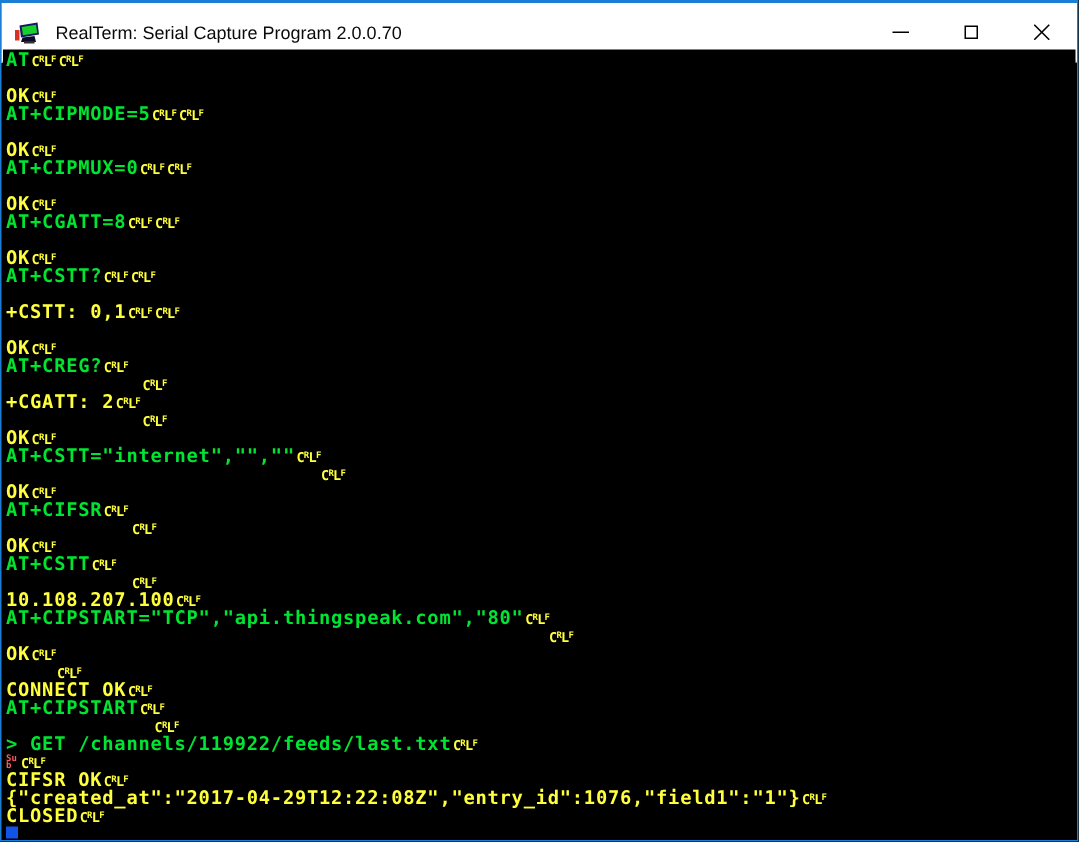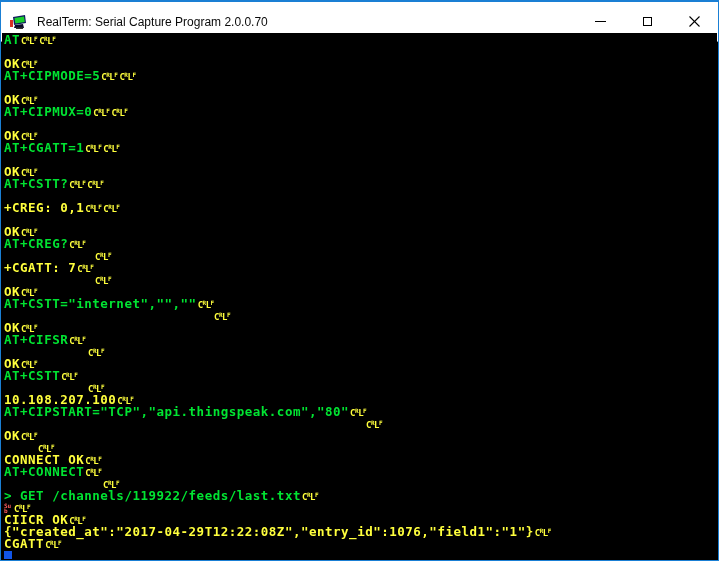--- a/index.html
+++ b/index.html
@@ -75,51 +75,51 @@
     <div>
         <div class="row"><span class="c-tx">AT</span><span class="crlf"><span class="gb">C</span><span class="gs">R</span><span class="gb">L</span><span class="gs">F</span></span><span class="crlf"><span class="gb">C</span><span class="gs">R</span><span class="gb">L</span><span class="gs">F</span></span></div>
         <div class="row"></div>
         <div class="row"><span class="c-rx">OK</span><span class="crlf"><span class="gb">C</span><span class="gs">R</span><span class="gb">L</span><span class="gs">F</span></span></div>
         <div class="row"><span class="c-tx">AT+CIPMODE=5</span><span class="crlf"><span class="gb">C</span><span class="gs">R</span><span class="gb">L</span><span class="gs">F</span></span><span class="crlf"><span class="gb">C</span><span class="gs">R</span><span class="gb">L</span><span class="gs">F</span></span></div>
         <div class="row"></div>
         <div class="row"><span class="c-rx">OK</span><span class="crlf"><span class="gb">C</span><span class="gs">R</span><span class="gb">L</span><span class="gs">F</span></span></div>
         <div class="row"><span class="c-tx">AT+CIPMUX=0</span><span class="crlf"><span class="gb">C</span><span class="gs">R</span><span class="gb">L</span><span class="gs">F</span></span><span class="crlf"><span class="gb">C</span><span class="gs">R</span><span class="gb">L</span><span class="gs">F</span></span></div>
         <div class="row"></div>
         <div class="row"><span class="c-rx">OK</span><span class="crlf"><span class="gb">C</span><span class="gs">R</span><span class="gb">L</span><span class="gs">F</span></span></div>
-        <div class="row"><span class="c-tx">AT+CGATT=1</span><span class="crlf"><span class="gb">C</span><span class="gs">R</span><span class="gb">L</span><span class="gs">F</span></span><span class="crlf"><span class="gb">C</span><span class="gs">R</span><span class="gb">L</span><span class="gs">F</span></span></div>
+        <div class="row"><span class="c-tx">AT+CGATT=8</span><span class="crlf"><span class="gb">C</span><span class="gs">R</span><span class="gb">L</span><span class="gs">F</span></span><span class="crlf"><span class="gb">C</span><span class="gs">R</span><span class="gb">L</span><span class="gs">F</span></span></div>
         <div class="row"></div>
         <div class="row"><span class="c-rx">OK</span><span class="crlf"><span class="gb">C</span><span class="gs">R</span><span class="gb">L</span><span class="gs">F</span></span></div>
         <div class="row"><span class="c-tx">AT+CSTT?</span><span class="crlf"><span class="gb">C</span><span class="gs">R</span><span class="gb">L</span><span class="gs">F</span></span><span class="crlf"><span class="gb">C</span><span class="gs">R</span><span class="gb">L</span><span class="gs">F</span></span></div>
         <div class="row"></div>
-        <div class="row"><span class="c-rx">+CREG: 0,1</span><span class="crlf"><span class="gb">C</span><span class="gs">R</span><span class="gb">L</span><span class="gs">F</span></span><span class="crlf"><span class="gb">C</span><span class="gs">R</span><span class="gb">L</span><span class="gs">F</span></span></div>
+        <div class="row"><span class="c-rx">+CSTT: 0,1</span><span class="crlf"><span class="gb">C</span><span class="gs">R</span><span class="gb">L</span><span class="gs">F</span></span><span class="crlf"><span class="gb">C</span><span class="gs">R</span><span class="gb">L</span><span class="gs">F</span></span></div>
         <div class="row"></div>
         <div class="row"><span class="c-rx">OK</span><span class="crlf"><span class="gb">C</span><span class="gs">R</span><span class="gb">L</span><span class="gs">F</span></span></div>
         <div class="row"><span class="c-tx">AT+CREG?</span><span class="crlf"><span class="gb">C</span><span class="gs">R</span><span class="gb">L</span><span class="gs">F</span></span></div>
         <div class="row"><span class="spacer" style="width: 90px;"></span><span class="crlf"><span class="gb">C</span><span class="gs">R</span><span class="gb">L</span><span class="gs">F</span></span></div>
-        <div class="row"><span class="c-rx">+CGATT: 7</span><span class="crlf"><span class="gb">C</span><span class="gs">R</span><span class="gb">L</span><span class="gs">F</span></span></div>
+        <div class="row"><span class="c-rx">+CGATT: 2</span><span class="crlf"><span class="gb">C</span><span class="gs">R</span><span class="gb">L</span><span class="gs">F</span></span></div>
         <div class="row"><span class="spacer" style="width: 90px;"></span><span class="crlf"><span class="gb">C</span><span class="gs">R</span><span class="gb">L</span><span class="gs">F</span></span></div>
         <div class="row"><span class="c-rx">OK</span><span class="crlf"><span class="gb">C</span><span class="gs">R</span><span class="gb">L</span><span class="gs">F</span></span></div>
         <div class="row"><span class="c-tx">AT+CSTT="internet","",""</span><span class="crlf"><span class="gb">C</span><span class="gs">R</span><span class="gb">L</span><span class="gs">F</span></span></div>
         <div class="row"><span class="spacer" style="width: 209px;"></span><span class="crlf"><span class="gb">C</span><span class="gs">R</span><span class="gb">L</span><span class="gs">F</span></span></div>
         <div class="row"><span class="c-rx">OK</span><span class="crlf"><span class="gb">C</span><span class="gs">R</span><span class="gb">L</span><span class="gs">F</span></span></div>
         <div class="row"><span class="c-tx">AT+CIFSR</span><span class="crlf"><span class="gb">C</span><span class="gs">R</span><span class="gb">L</span><span class="gs">F</span></span></div>
         <div class="row"><span class="spacer" style="width: 83px;"></span><span class="crlf"><span class="gb">C</span><span class="gs">R</span><span class="gb">L</span><span class="gs">F</span></span></div>
         <div class="row"><span class="c-rx">OK</span><span class="crlf"><span class="gb">C</span><span class="gs">R</span><span class="gb">L</span><span class="gs">F</span></span></div>
         <div class="row"><span class="c-tx">AT+CSTT</span><span class="crlf"><span class="gb">C</span><span class="gs">R</span><span class="gb">L</span><span class="gs">F</span></span></div>
         <div class="row"><span class="spacer" style="width: 83px;"></span><span class="crlf"><span class="gb">C</span><span class="gs">R</span><span class="gb">L</span><span class="gs">F</span></span></div>
         <div class="row"><span class="c-rx">10.108.207.100</span><span class="crlf"><span class="gb">C</span><span class="gs">R</span><span class="gb">L</span><span class="gs">F</span></span></div>
         <div class="row"><span class="c-tx">AT+CIPSTART="TCP","api.thingspeak.com","80"</span><span class="crlf"><span class="gb">C</span><span class="gs">R</span><span class="gb">L</span><span class="gs">F</span></span></div>
         <div class="row"><span class="spacer" style="width: 361px;"></span><span class="crlf"><span class="gb">C</span><span class="gs">R</span><span class="gb">L</span><span class="gs">F</span></span></div>
         <div class="row"><span class="c-rx">OK</span><span class="crlf"><span class="gb">C</span><span class="gs">R</span><span class="gb">L</span><span class="gs">F</span></span></div>
         <div class="row"><span class="spacer" style="width: 33px;"></span><span class="crlf"><span class="gb">C</span><span class="gs">R</span><span class="gb">L</span><span class="gs">F</span></span></div>
         <div class="row"><span class="c-rx">CONNECT OK</span><span class="crlf"><span class="gb">C</span><span class="gs">R</span><span class="gb">L</span><span class="gs">F</span></span></div>
-        <div class="row"><span class="c-tx">AT+CONNECT</span><span class="crlf"><span class="gb">C</span><span class="gs">R</span><span class="gb">L</span><span class="gs">F</span></span></div>
+        <div class="row"><span class="c-tx">AT+CIPSTART</span><span class="crlf"><span class="gb">C</span><span class="gs">R</span><span class="gb">L</span><span class="gs">F</span></span></div>
         <div class="row"><span class="spacer" style="width: 98px;"></span><span class="crlf"><span class="gb">C</span><span class="gs">R</span><span class="gb">L</span><span class="gs">F</span></span></div>
         <div class="row"><span class="c-tx">&gt; GET /channels/119922/feeds/last.txt</span><span class="crlf"><span class="gb">C</span><span class="gs">R</span><span class="gb">L</span><span class="gs">F</span></span></div>
         <div class="row"><span class="sub"><div>Su</div><div>b</div></span><span class="crlf"><span class="gb">C</span><span class="gs">R</span><span class="gb">L</span><span class="gs">F</span></span></div>
-        <div class="row"><span class="c-rx">CIICR OK</span><span class="crlf"><span class="gb">C</span><span class="gs">R</span><span class="gb">L</span><span class="gs">F</span></span></div>
+        <div class="row"><span class="c-rx">CIFSR OK</span><span class="crlf"><span class="gb">C</span><span class="gs">R</span><span class="gb">L</span><span class="gs">F</span></span></div>
         <div class="row"><span class="c-rx">{"created_at":"2017-04-29T12:22:08Z","entry_id":1076,"field1":"1"}</span><span class="crlf"><span class="gb">C</span><span class="gs">R</span><span class="gb">L</span><span class="gs">F</span></span></div>
-        <div class="row"><span class="c-rx">CGATT</span><span class="crlf"><span class="gb">C</span><span class="gs">R</span><span class="gb">L</span><span class="gs">F</span></span></div>
+        <div class="row"><span class="c-rx">CLOSED</span><span class="crlf"><span class="gb">C</span><span class="gs">R</span><span class="gb">L</span><span class="gs">F</span></span></div>
         <div class="row"><span class="cursor"></span></div>
       </div>
   </div>
 
 </div>
 
 </body></html>

